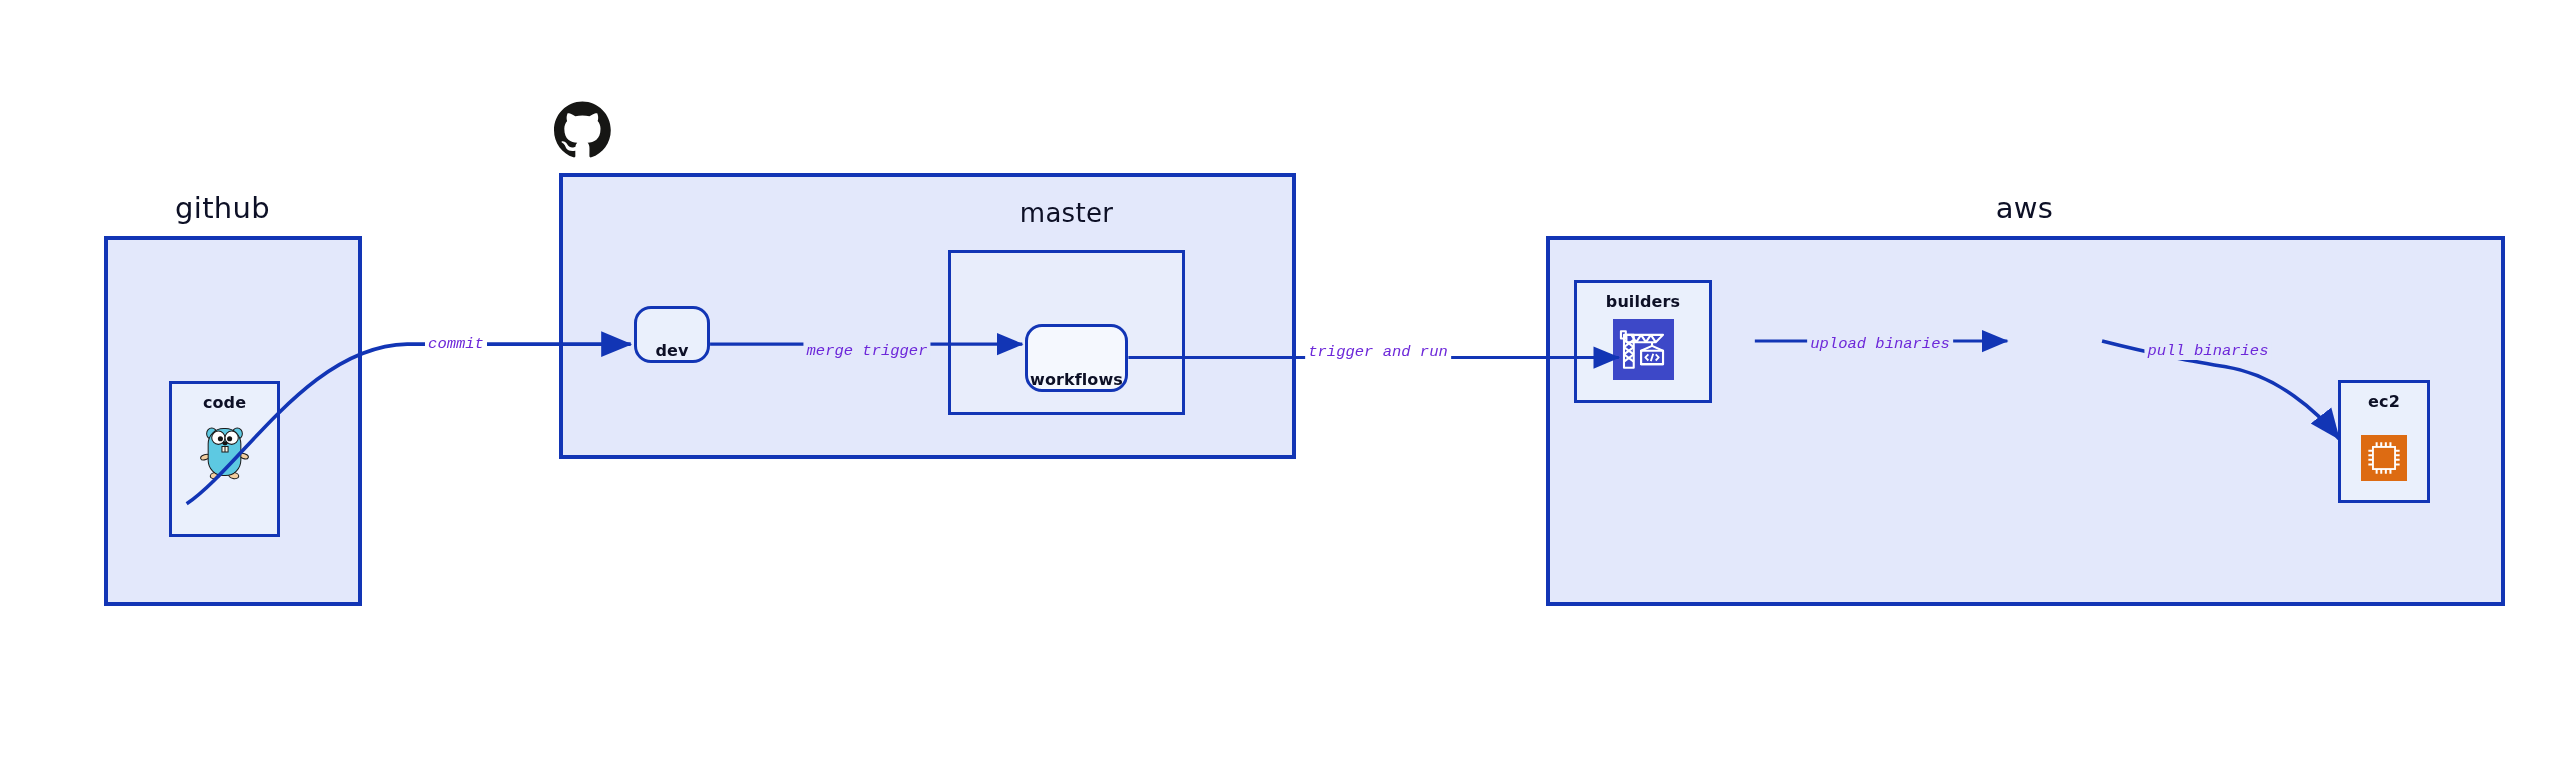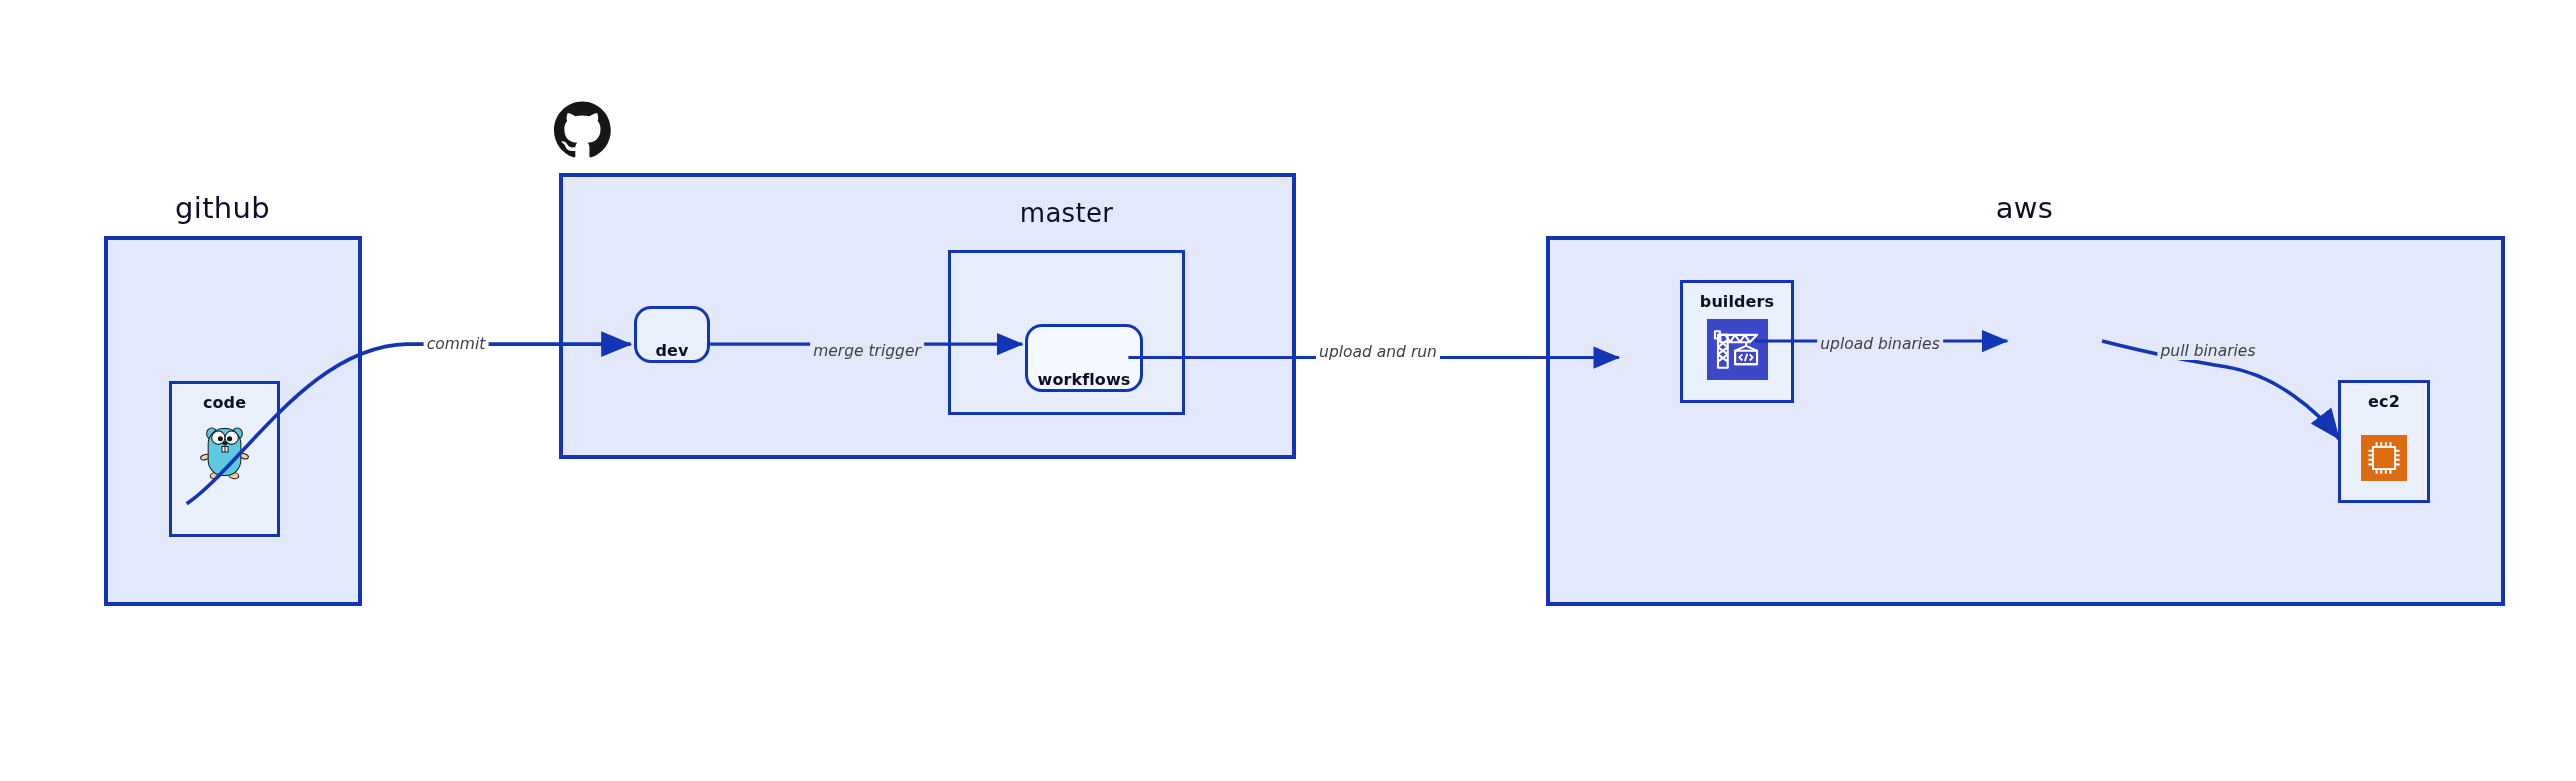--- a/index.html
+++ b/index.html
@@ -51,28 +51,29 @@
     letter-spacing:0.1px;
     white-space:nowrap;
   }
   .node.with-icon .node-label{margin-top:9.3px;}
   .node-icon{margin-top:8.2px;}
 
   
   .edges{position:absolute;left:0;top:0;width:2604px;height:781px;overflow:visible;}
   .edge-label{
     position:absolute;
-    color:#404040;
+    color:#6d28d9;
     font-size:15.5px;
     font-style:italic;
     font-weight:400;
     white-space:nowrap;
     background:#ffffff;
     padding:0 3.1px;
     transform:translate(-50%,-50%);
+    font-family:Liberation Mono, monospace;
   }
   .edge-label.on-group{background:#e3e8fb;}
   .edge-label.on-white{background:#ffffff;}
 
   
   .diagram-title{
     position:absolute;
     color:#0d1026;
     font-size:30px;
     font-weight:400;
@@ -132,28 +133,28 @@
   <div class="group-label" style="left:1084px;top:170px;width:211px;">github</div>
   <div class="group" style="left:559px;top:173px;width:737px;height:286px;"></div>
 
   <div class="node plain" style="left:634px;top:306px;width:76px;height:57px;">
     <span class="node-label">dev</span>
   </div>
 
   <div class="group-label" style="left:948px;top:198px;width:237px;font-size:26px;">master</div>
   <div class="subgroup" style="left:948px;top:250px;width:237px;height:165px;"></div>
 
-  <div class="node plain" style="left:1025px;top:324px;width:118px;height:68px;background:#f5f8fe;">
+  <div class="node plain" style="left:1025px;top:324px;width:103px;height:68px;background:#f5f8fe;">
     <span class="node-label">workflows</span>
   </div>
 
   <div class="group-label" style="left:1932px;top:191px;width:185px;">aws</div>
   <div class="group" style="left:1546px;top:236px;width:959px;height:370px;"></div>
 
-  <div class="node with-icon" style="left:1680px;top:280px;width:114px;height:123px;">
+  <div class="node with-icon" style="left:1574px;top:280px;width:138px;height:123px;">
     <span class="node-label">builders</span>
     <span class="node-icon">
       <svg width="61" height="61" viewBox="0 0 100 100">
         <rect width="100" height="100" fill="#3d48c8"></rect>
         <g fill="none" stroke="#ffffff" stroke-width="3.4" stroke-linejoin="round">
 
           <rect x="18" y="26" width="16" height="54"></rect>
           <path d="M18 34 L34 46 M34 34 L18 46 M18 46 L34 58 M34 46 L18 58 M18 58 L34 70 M34 58 L18 70"></path>
 
           <rect x="13" y="20" width="8" height="12"></rect>
@@ -204,19 +205,19 @@
 
     <path d="M2190 694 L 3142 694" fill="none" stroke="#1235b5" stroke-width="6" marker-end="url(#arrow)"></path>
 
     <path d="M3406 662 L 3896 662" fill="none" stroke="#1235b5" stroke-width="6" marker-end="url(#arrow)"></path>
 
     <path d="M4080 662 C 4190 690, 4250 700, 4320 712 C 4420 728, 4500 800, 4540 852" fill="none" stroke="#1235b5" stroke-width="7" marker-end="url(#arrow)"></path>
   </svg>
 
   <div class="edge-label on-white" style="left:456px;top:344px;">commit</div>
   <div class="edge-label on-group" style="left:867px;top:351px;">merge trigger</div>
-  <div class="edge-label on-white" style="left:1378px;top:352px;">upload and run</div>
+  <div class="edge-label on-white" style="left:1378px;top:352px;">trigger and run</div>
   <div class="edge-label on-group" style="left:1880px;top:344px;">upload binaries</div>
   <div class="edge-label on-group" style="left:2208px;top:351px;">pull binaries</div>
 
 
 </div>
 
 
 </body></html>

